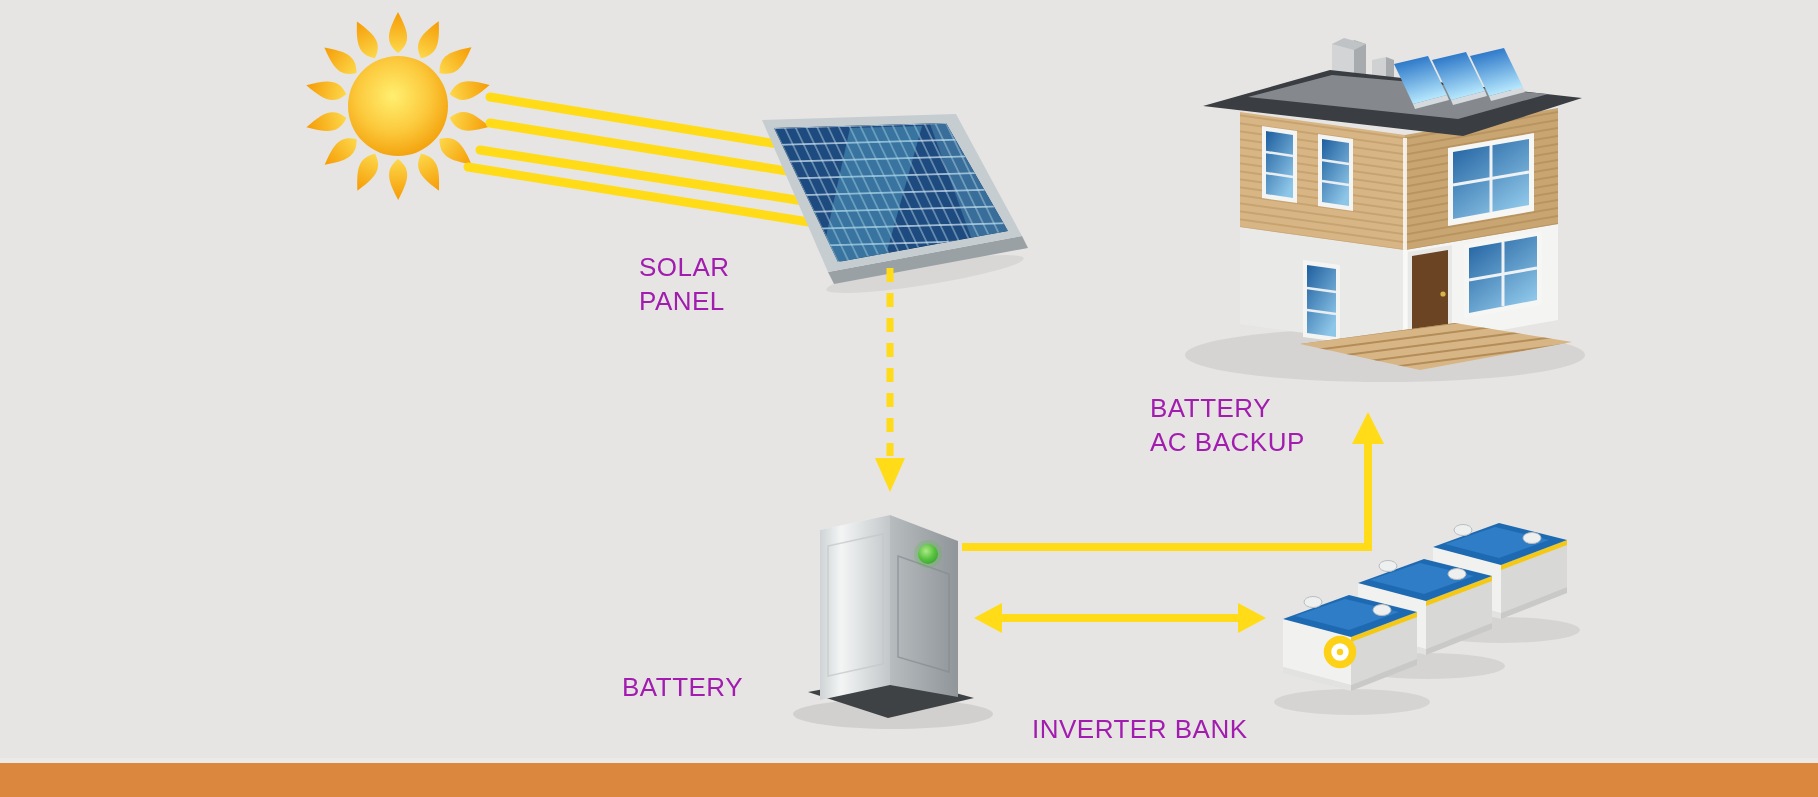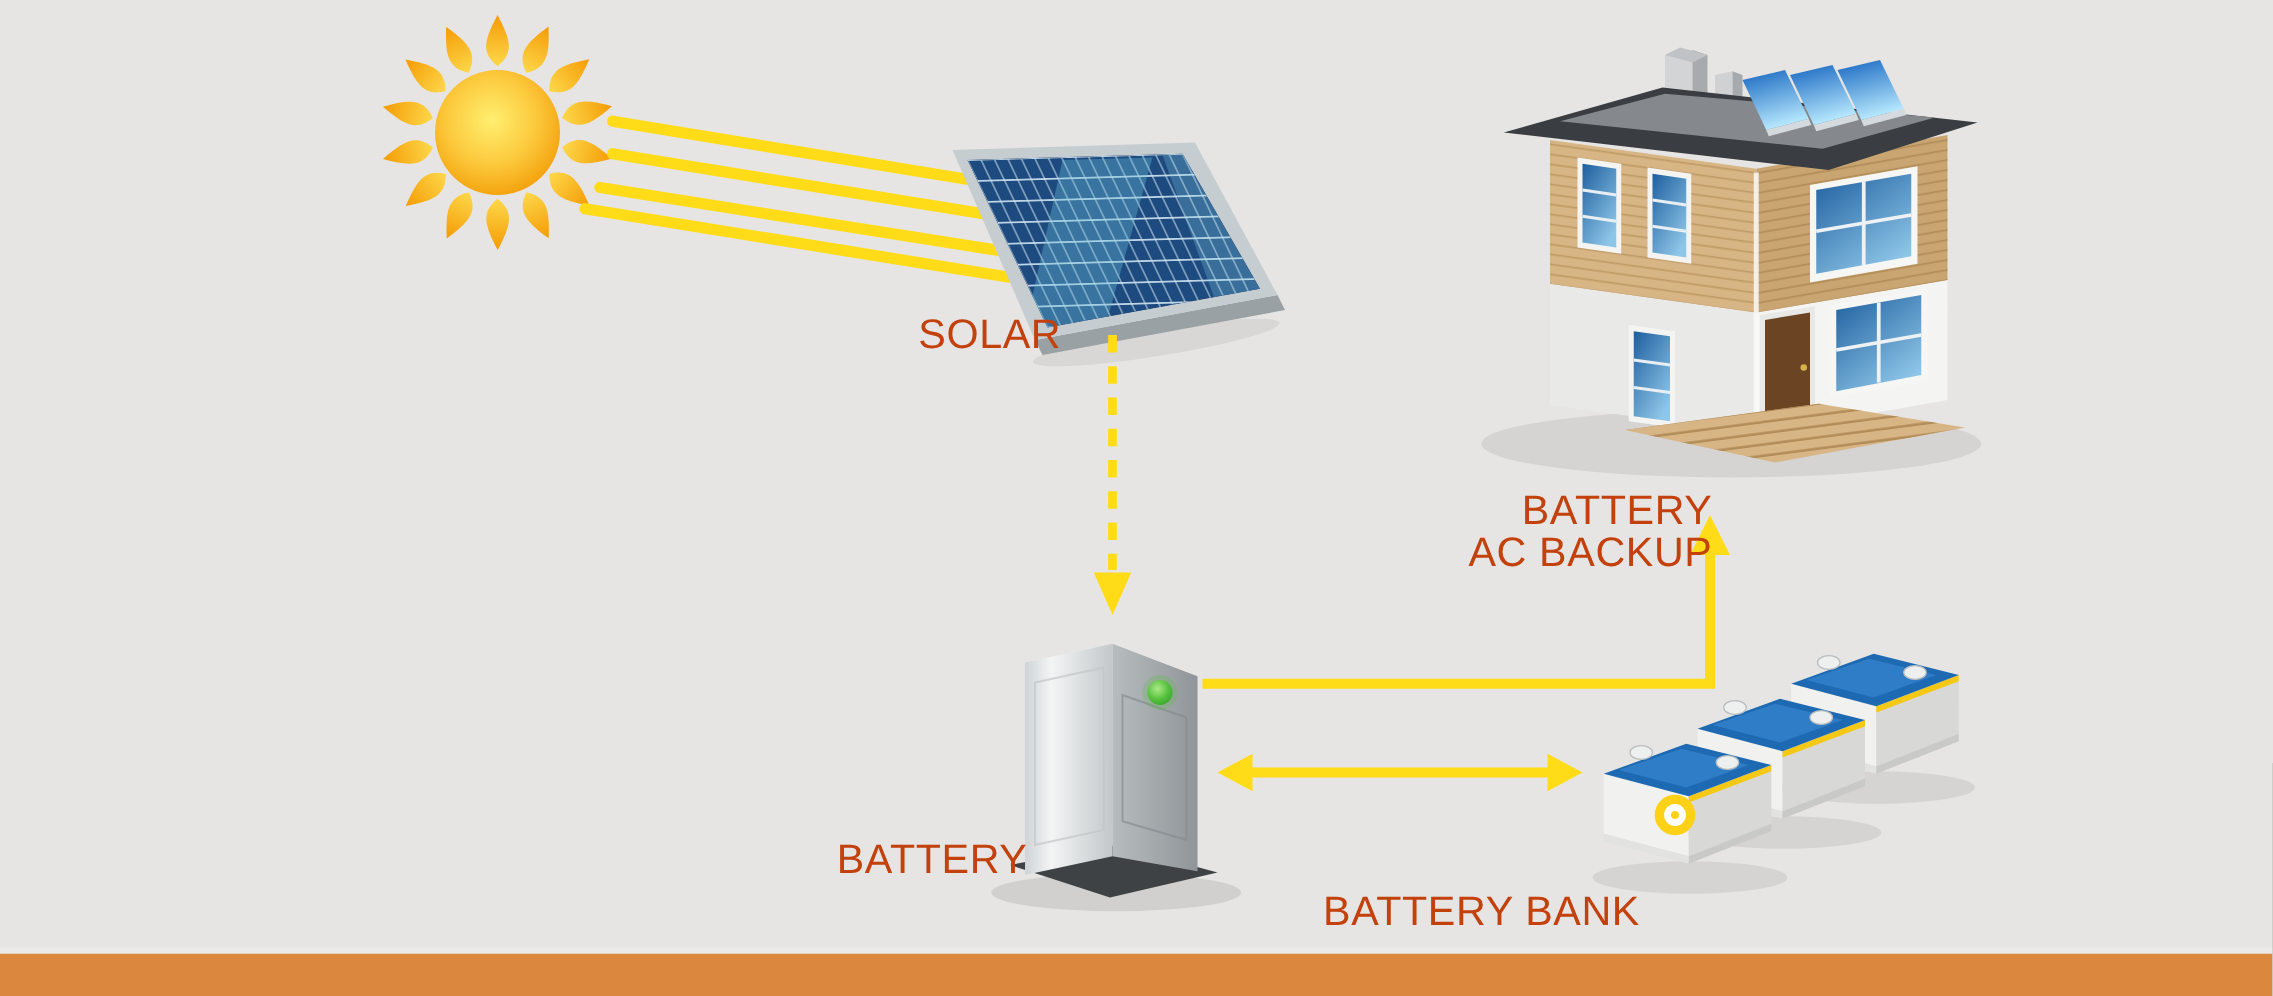--- a/index.html
+++ b/index.html
@@ -8,22 +8,22 @@
     background:#e6e5e3;
     font-family:"Liberation Sans",sans-serif;
   }
   .stage svg.scene{position:absolute;left:0;top:0;}
   .title{
     position:absolute;left:137px;top:316px;
     font-size:56px;line-height:70px;font-weight:700;color:#2a2a2a;
     letter-spacing:0;
   }
   .label{
-    position:absolute;font-size:33px;line-height:34px;color:#c2410c;
-    letter-spacing:0.5px;text-align:right;font-weight:400;
+    position:absolute;font-size:26px;line-height:34px;color:#a21caf;
+    letter-spacing:0.5px;text-align:left;font-weight:400;
   }
   .label-solar{left:639px;top:250px;width:210px;}
   .label-inverter{left:622px;top:670px;width:200px;}
   .label-backup{left:1150px;top:391px;width:220px;}
   .label-battery{left:1032px;top:712px;width:280px;}
   .footer-strip{position:absolute;left:0;right:0;bottom:34px;height:5px;background:#eceae8;}
   .footer-bar{position:absolute;left:0;right:0;bottom:0;height:34px;background:#dc873e;}
 </style>
 </head>
 <body>
@@ -246,30 +246,31 @@
       <polygon points="974,618 1002,603 1002,633" fill="#ffdc17"></polygon>
       <polygon points="1266,618 1238,603 1238,633" fill="#ffdc17"></polygon>
     </g>
   </svg>
 
   <div class="title">
   </div>
 
   <div class="label label-solar">
     <div>SOLAR</div>
+    <div>PANEL</div>
   </div>
 
   <div class="label label-backup">
     <div>BATTERY</div>
     <div>AC BACKUP</div>
   </div>
 
   <div class="label label-inverter">
     <div>BATTERY</div>
   </div>
 
   <div class="label label-battery">
-    <div>BATTERY BANK</div>
+    <div>INVERTER BANK</div>
   </div>
 
   <div class="footer-strip"></div>
   <div class="footer-bar"></div>
 </div>
 
 </body></html>

